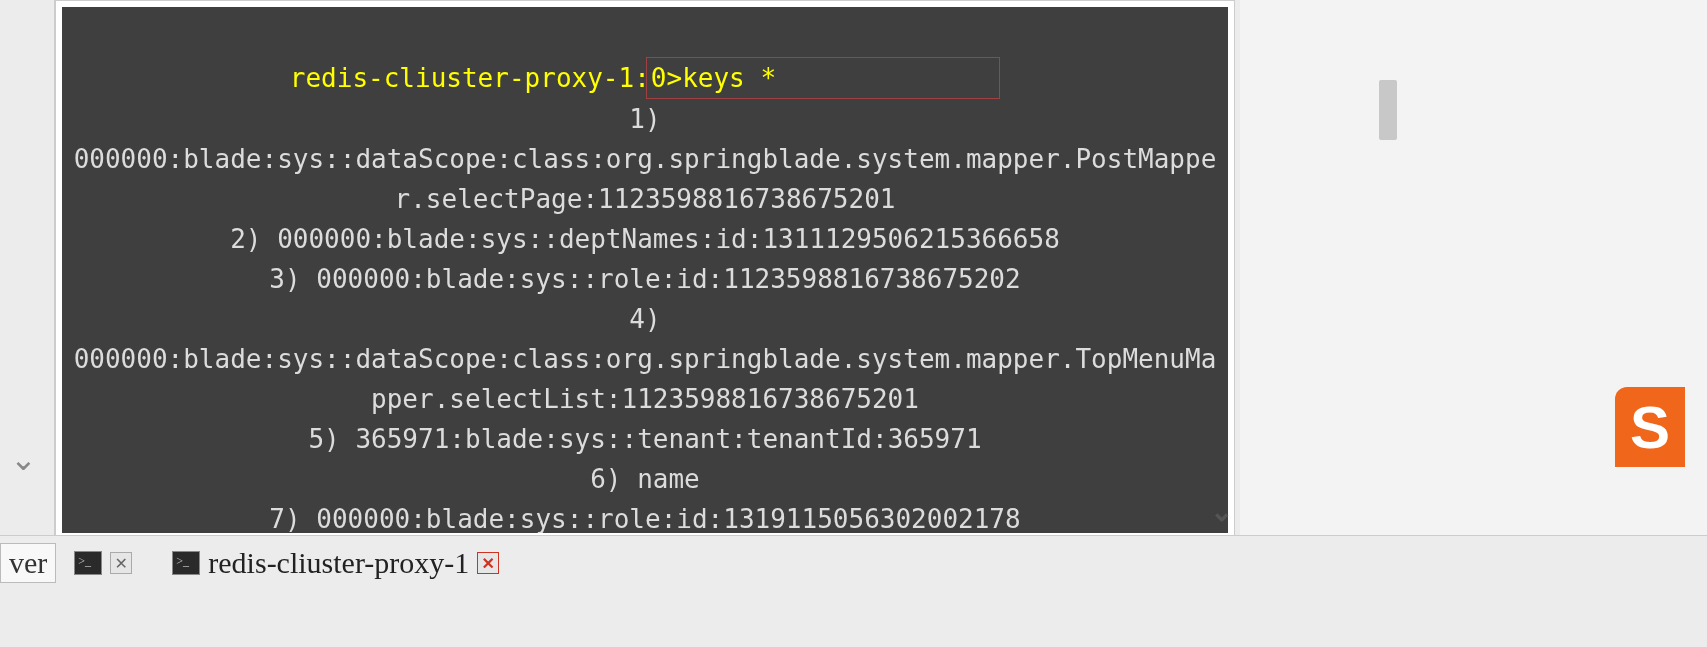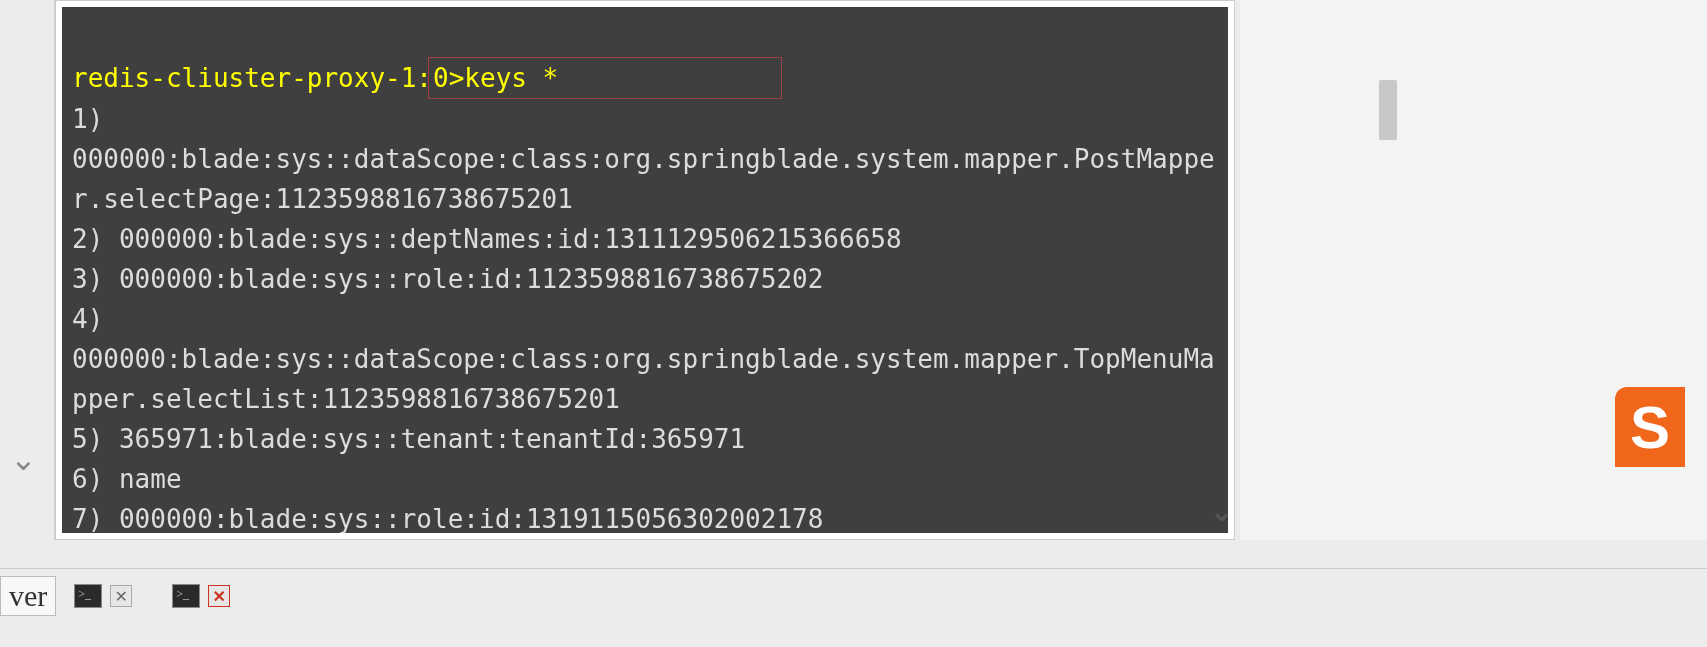--- a/index.html
+++ b/index.html
@@ -37,20 +37,21 @@
   }
   .terminal-wrap {
     position: absolute;
     left: 55px;
     top: 0;
     width: 1180px;
     height: 540px;
     background: #fff;
     border: 1px solid #ccc;
     padding: 6px;
+    text-align: center;
   }
   .terminal {
     width: 100%;
     height: 100%;
     background: #3f3f3f;
     color: #dcdcdc;
     font-family: "SimSun", "NSimSun", monospace;
     font-size: 26px;
     line-height: 40px;
     padding: 10px 10px 0 10px;
@@ -113,21 +114,21 @@
     right: 80px;
     bottom: 65px;
     color: #999;
     font-size: 14px;
     font-family: Arial, sans-serif;
     opacity: 0.4;
   }
   .tab-bar {
     position: absolute;
     left: 0;
-    top: 568px;
+    top: 535px;
     width: 1707px;
     height: 55px;
     background: #ececec;
     border-top: 1px solid #ccc;
     display: flex;
     align-items: center;
     font-size: 30px;
   }
   .tab-ver {
     padding: 2px 8px;
@@ -217,17 +218,18 @@
   <div class="tab-bar">
     <span class="tab-ver">ver</span>
 
     <div class="tab">
       <span class="tab-icon">&gt;_</span>
       <span class="tab-close">✕</span>
     </div>
 
     <div class="tab">
       <span class="tab-icon">&gt;_</span>
+      <span>redis-cliuster-proxy-1</span>
       <span class="tab-close red">✕</span>
     </div>
   </div>
 
 </div>
 
 </body></html>

